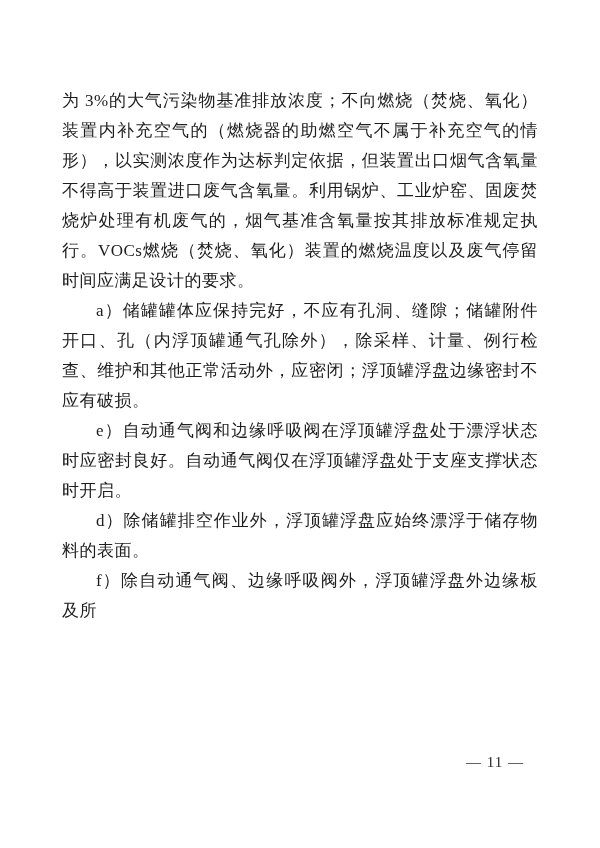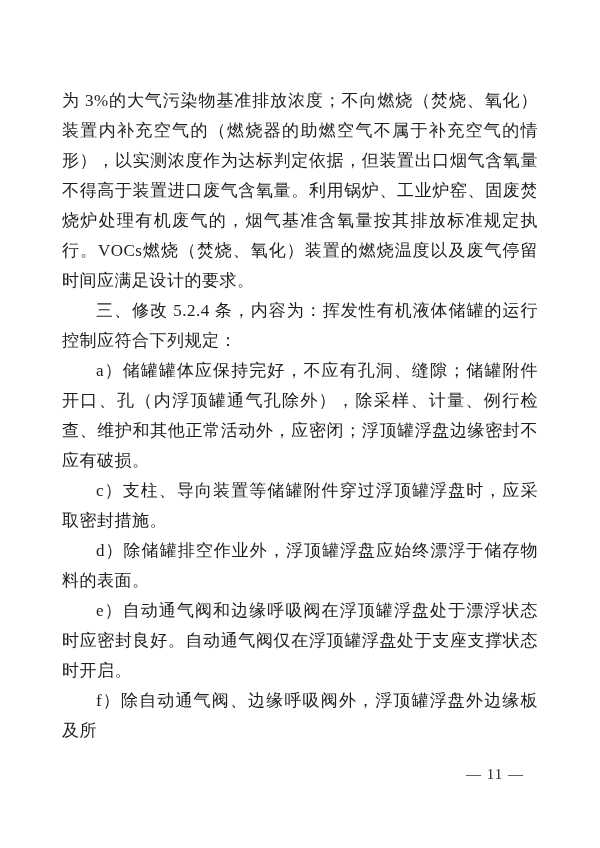--- a/index.html
+++ b/index.html
@@ -36,30 +36,27 @@
   }
   .page-number {
     position: absolute;
     top: 752px;
     right: 76px;
     font-size: 15px;
     line-height: 20px;
     color: #2a2a2a;
     letter-spacing: 1px;
     white-space: pre;
-    margin-top: 12px;
   }
 </style>
 </head>
 <body>
 
 <div class="page" style="background: rgb(255, 255, 255);">
   <div class="text-block" style="color: rgb(29, 29, 29);">
     <p>为 3%的大气污染物基准排放浓度；不向燃烧（焚烧、氧化）装置内补充空气的（燃烧器的助燃空气不属于补充空气的情形），以实测浓度作为达标判定依据，但装置出口烟气含氧量不得高于装置进口废气含氧量。利用锅炉、工业炉窑、固废焚烧炉处理有机废气的，烟气基准含氧量按其排放标准规定执行。VOCs燃烧（焚烧、氧化）装置的燃烧温度以及废气停留时间应满足设计的要求。</p>
-    <p class="indent">三、修改 5.2.4 条，内容为：挥发性有机液体储罐的运行控制应符合下列规定：</p>
     <p class="indent">a）储罐罐体应保持完好，不应有孔洞、缝隙；储罐附件开口、孔（内浮顶罐通气孔除外），除采样、计量、例行检查、维护和其他正常活动外，应密闭；浮顶罐浮盘边缘密封不应有破损。</p>
-    <p class="indent">c）支柱、导向装置等储罐附件穿过浮顶罐浮盘时，应采取密封措施。</p>
+    <p class="indent">e）自动通气阀和边缘呼吸阀在浮顶罐浮盘处于漂浮状态时应密封良好。自动通气阀仅在浮顶罐浮盘处于支座支撑状态时开启。</p>
     <p class="indent">d）除储罐排空作业外，浮顶罐浮盘应始终漂浮于储存物料的表面。</p>
-    <p class="indent">e）自动通气阀和边缘呼吸阀在浮顶罐浮盘处于漂浮状态时应密封良好。自动通气阀仅在浮顶罐浮盘处于支座支撑状态时开启。</p>
     <p class="indent">f）除自动通气阀、边缘呼吸阀外，浮顶罐浮盘外边缘板及所</p>
   </div>
   <div class="page-number">— 11 —</div>
 </div>
 
 </body></html>

